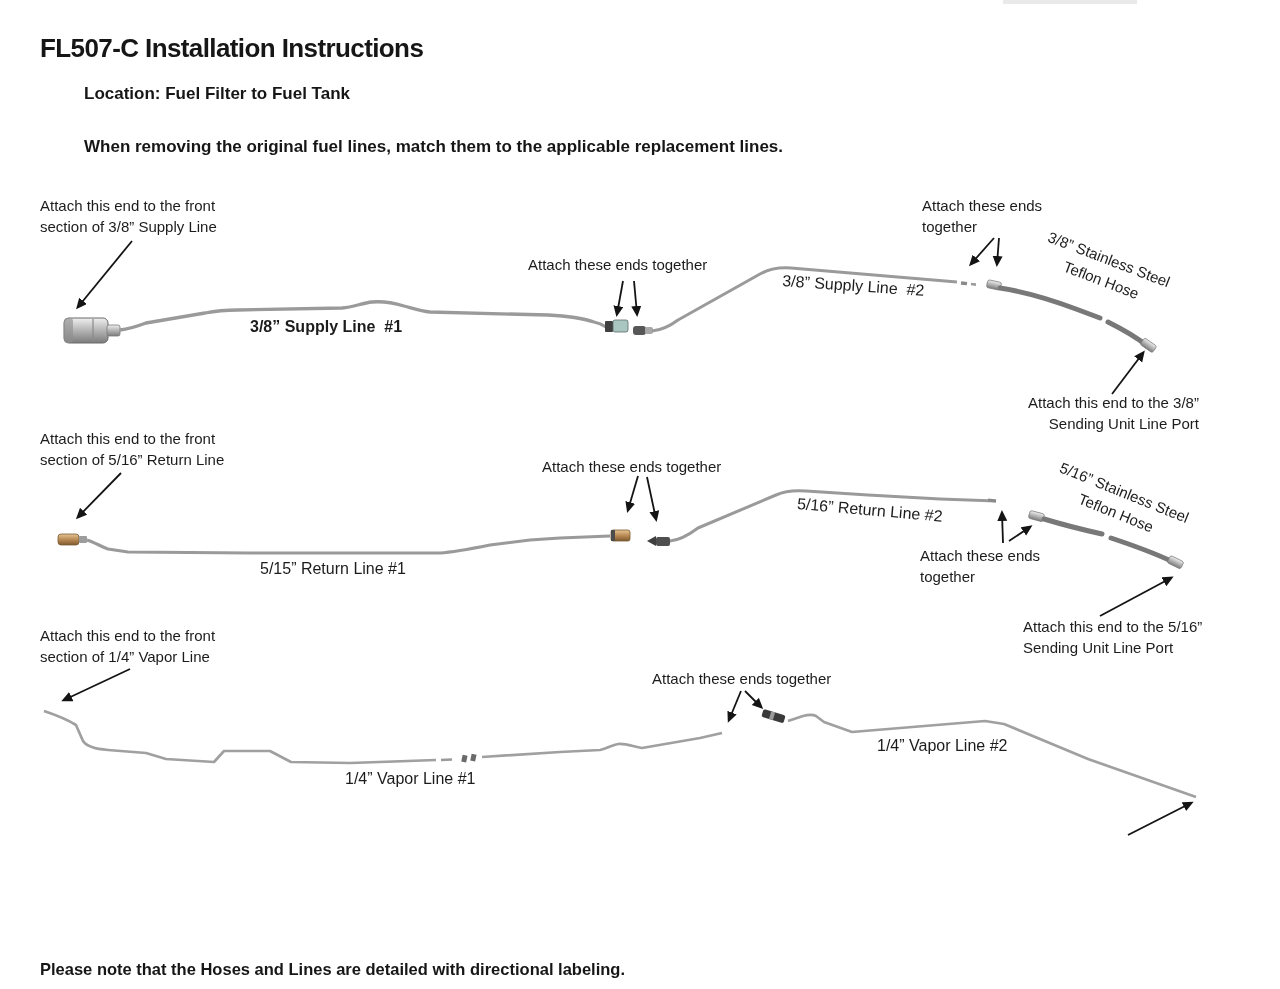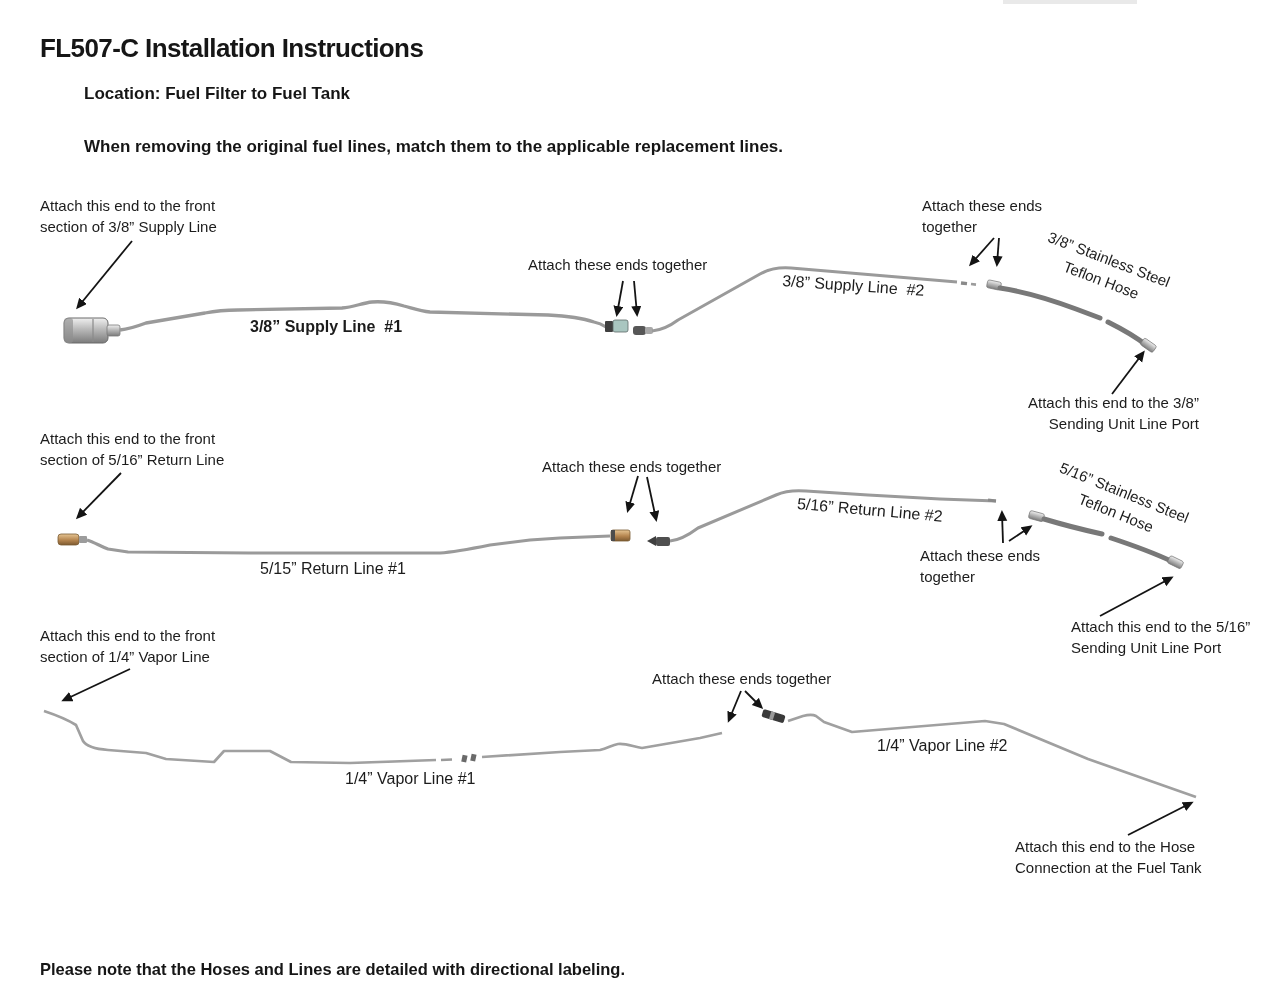--- a/index.html
+++ b/index.html
@@ -163,30 +163,28 @@
 
     <div class="ann" style="left:40px;top:428px;">Attach this end to the front
 section of 5/16” Return Line</div>
     <div class="linelabel" style="left:260px;top:559px;">5/15” Return Line #1</div>
     <div class="ann" style="left:542px;top:456px;">Attach these ends together</div>
     <div class="linelabel rot5" style="left:798px;top:494px;">5/16” Return Line #2</div>
     <div class="ann" style="left:920px;top:545px;">Attach these ends
 together</div>
     <div class="hoselabel hl2">5/16” Stainless Steel
 Teflon Hose</div>
-    <div class="ann" style="left:1023px;top:616px;margin-left:48px;">Attach this end to the 5/16”
+    <div class="ann" style="left:1023px;top:616px;">Attach this end to the 5/16”
 Sending Unit Line Port</div>
 
     <div class="ann" style="left:40px;top:625px;">Attach this end to the front
 section of 1/4” Vapor Line</div>
     <div class="linelabel" style="left:345px;top:769px;">1/4” Vapor Line #1</div>
     <div class="ann" style="left:652px;top:668px;">Attach these ends together</div>
     <div class="linelabel" style="left:877px;top:736px;text-align:right;">1/4” Vapor Line #2</div>
-    <div class="ann" style="left:1015px;top:836px;">Attach this end to the Hose
-Connection at the Fuel Tank</div>
   </div>
 
   <div class="footer">
     <div>Please note that the Hoses and Lines are detailed with directional labeling.</div>
     
   </div>
 
 </div>
 
 </body></html>

